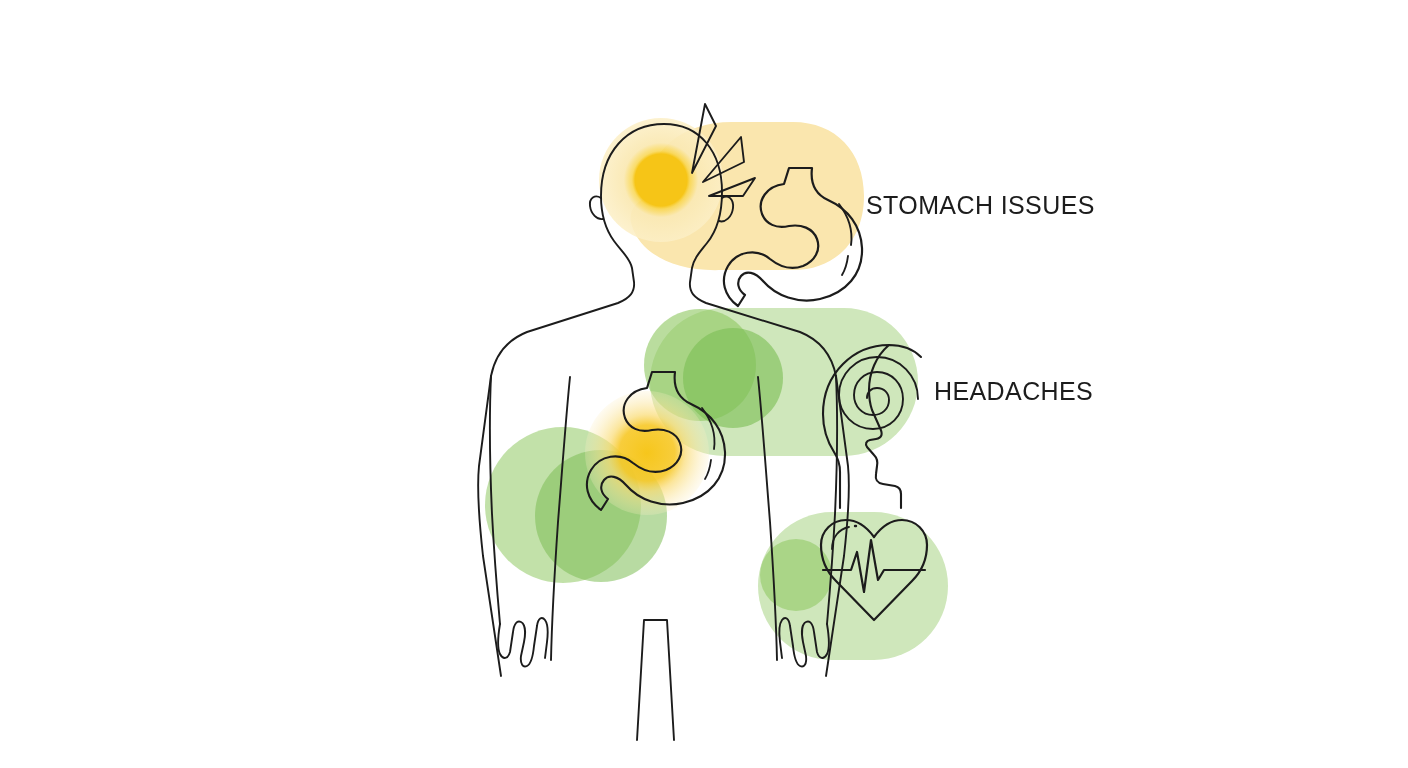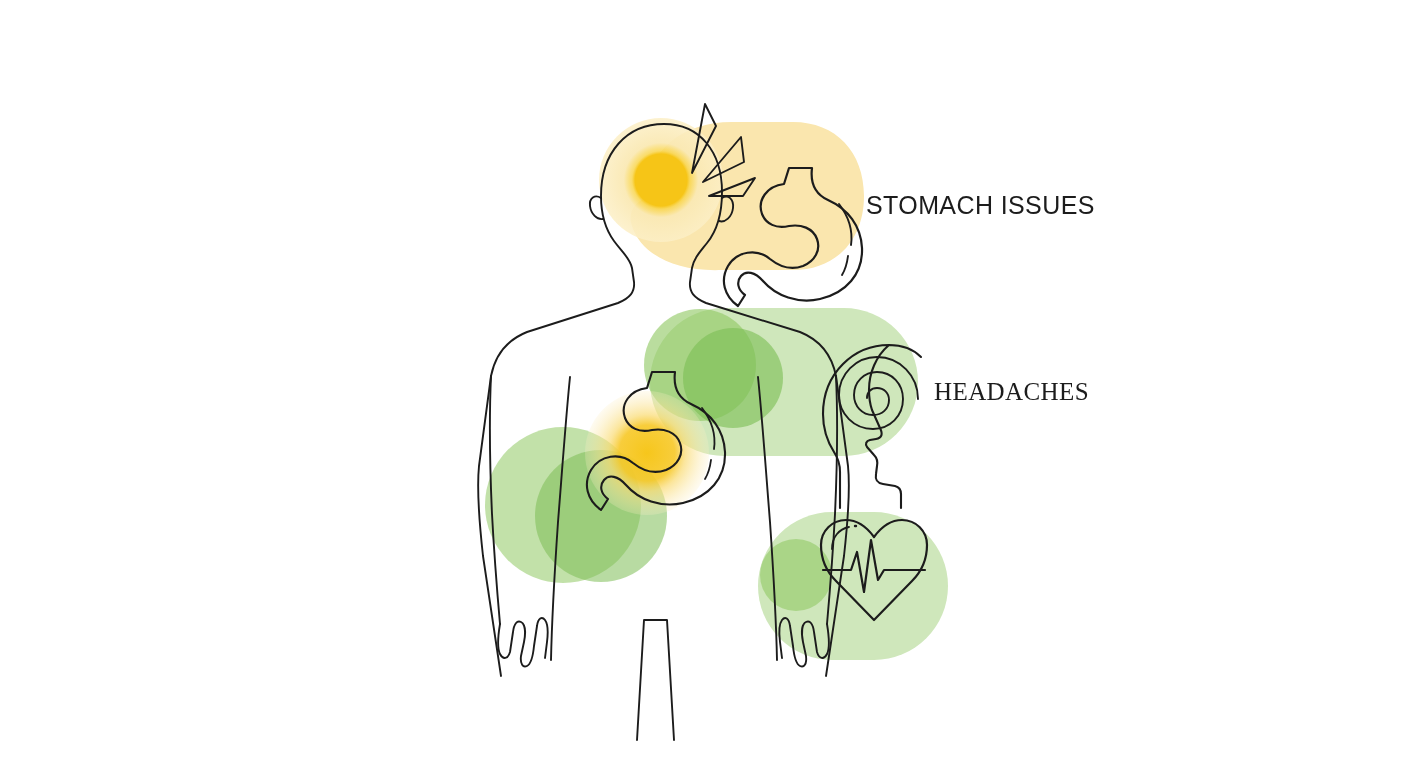--- a/index.html
+++ b/index.html
@@ -32,21 +32,21 @@
     font-family: "Liberation Sans", sans-serif;
     font-size: 25px;
     font-weight: 400;
     letter-spacing: 0.4px;
     white-space: nowrap;
     line-height: 1;
     transform: translateY(-50%);
     -webkit-font-smoothing: antialiased;
   }
   #label-stomach-issues { left: 866px; top: 205px; }
-  #label-headaches      { left: 934px; top: 391px; font-family: Liberation Serif, serif; }
+  #label-headaches      { left: 934px; top: 391px; }
   #label-heart-palpitations { left: 952px; top: 588px; }
 </style>
 </head>
 <body>
 
 <div id="infographic">
 
   <svg id="scene" viewBox="0 0 1408 768" xmlns="http://www.w3.org/2000/svg">
 
     <defs>

